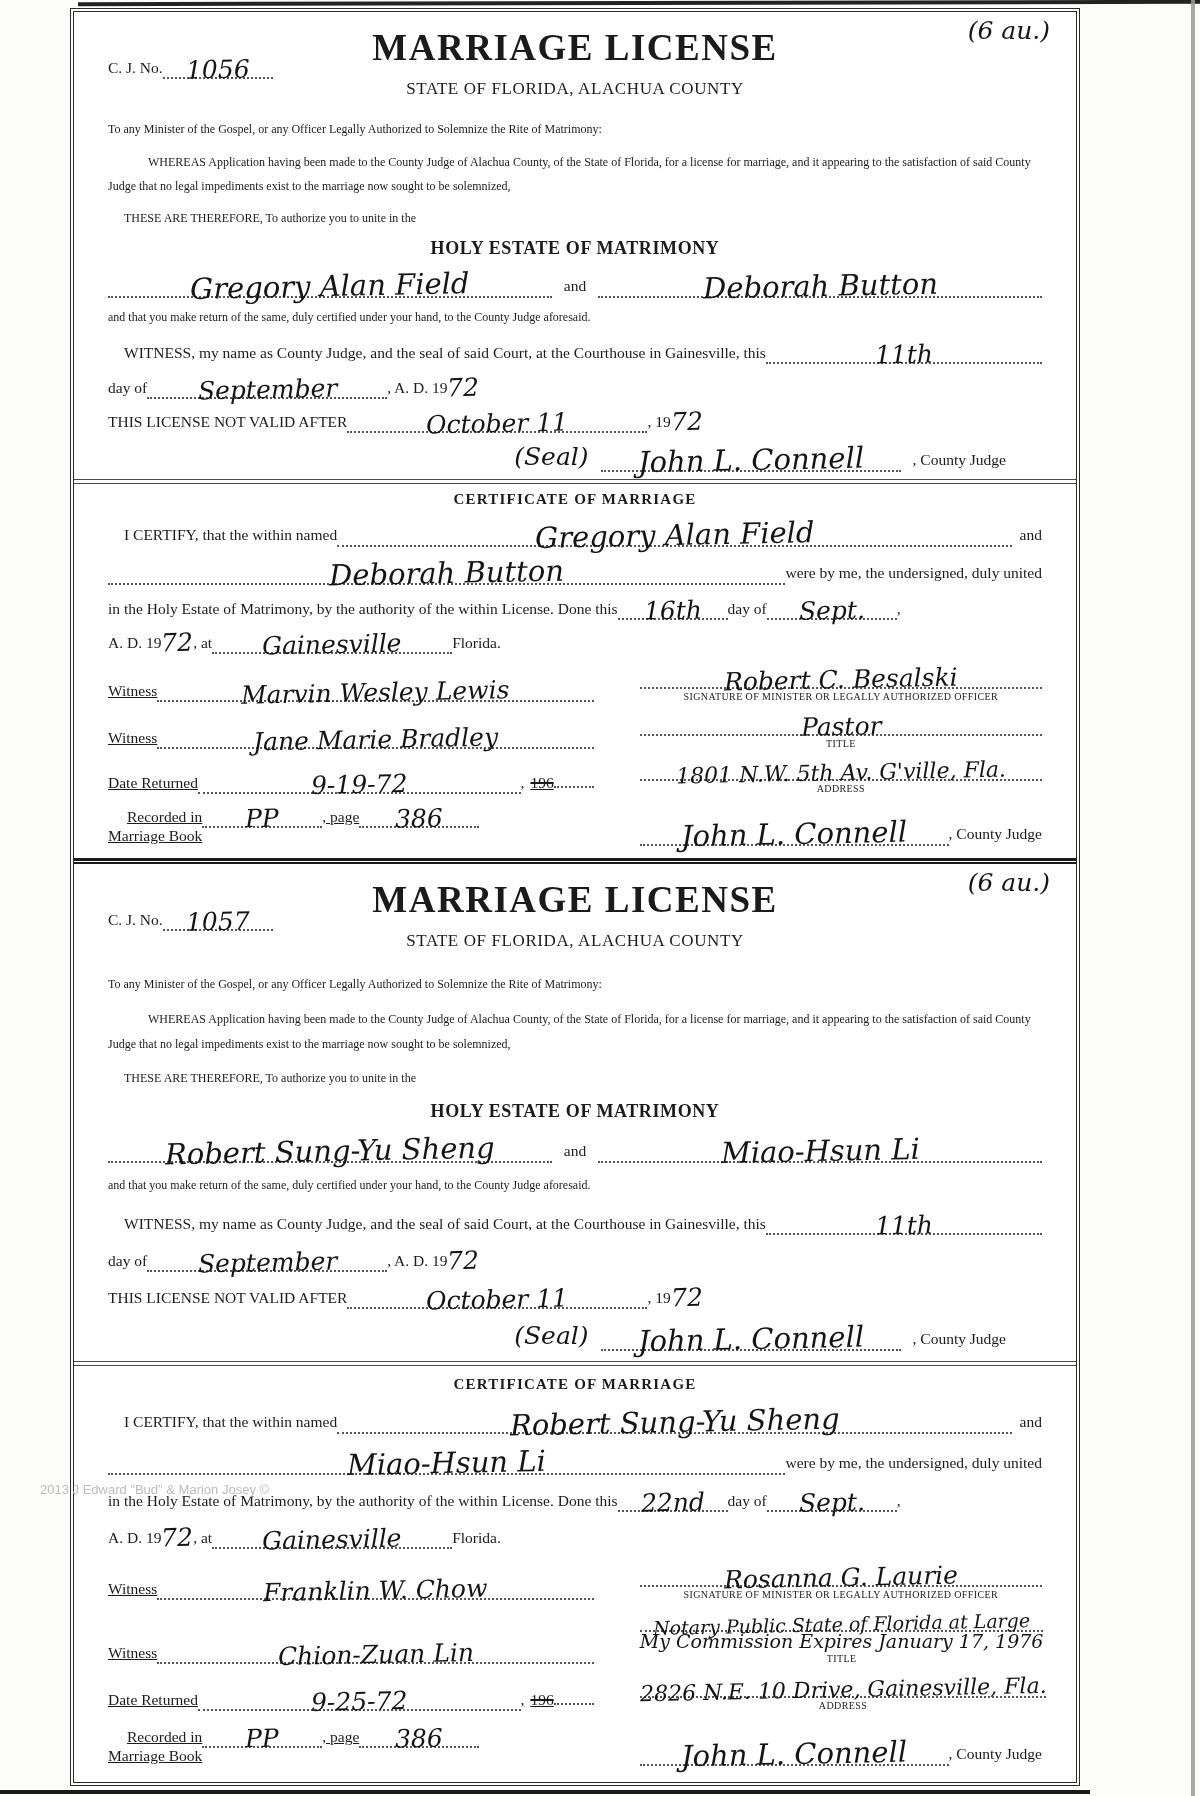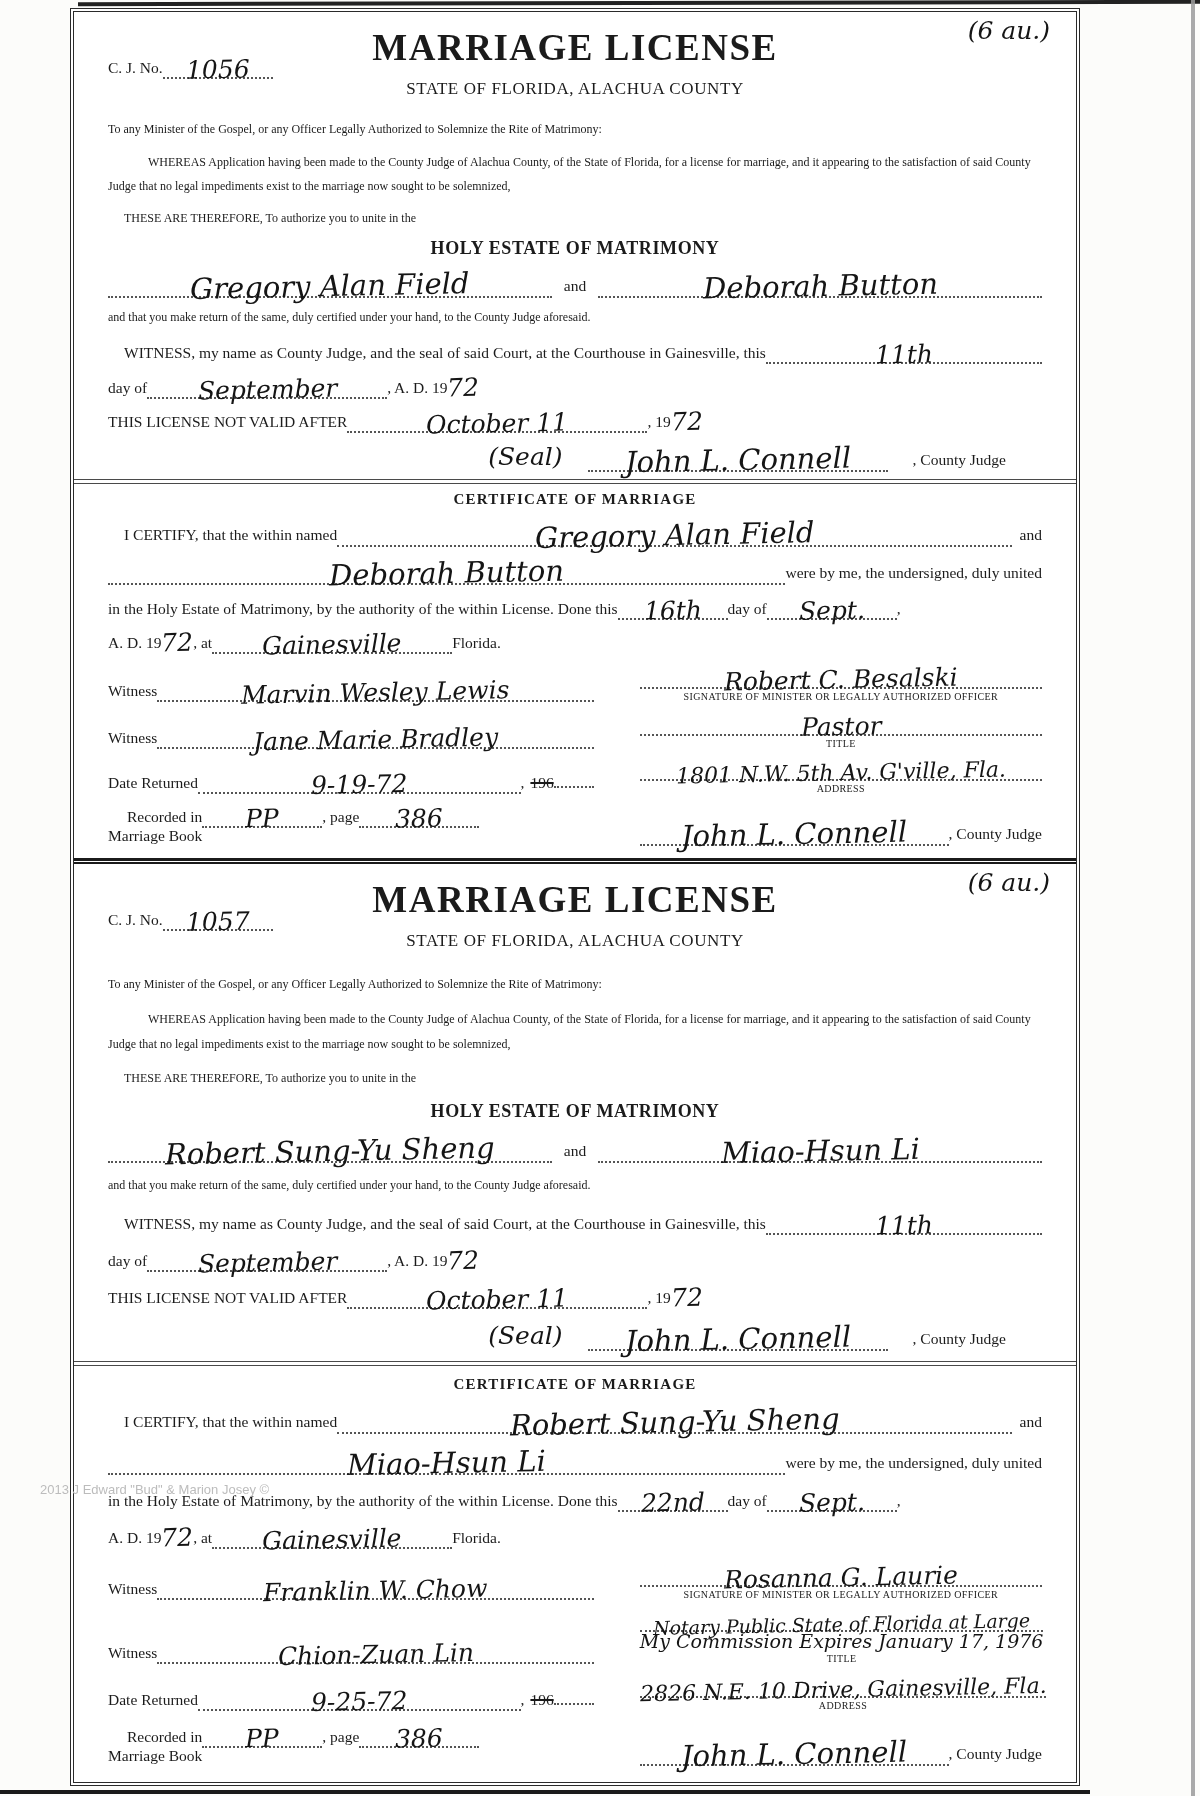--- a/index.html
+++ b/index.html
@@ -47,24 +47,24 @@
   .dotline .hw{display:inline-block;transform:translateY(5px) rotate(-1.2deg);line-height:1;}
   .hw-inline{display:inline-block;transform:translateY(3px) rotate(-1.5deg);line-height:1;}
   .hw-lg{font-size:29px;}
   .hw-md{font-size:22px;}
   .hw-sm{font-size:19px;}
   .hw-block{display:block;line-height:1;}
   .hw-block:empty{display:none;}
 
   .caption{font-size:10px;text-align:center;letter-spacing:.4px;margin-top:2px;color:#222;}
   .cols{display:flex;align-items:flex-end;gap:46px;}
-  .lcol{flex:0 0 52%;}
+  .lcol{flex:0 0 52%;text-decoration:underline;}
   .rcol{flex:1;}
   .rcol .dotline{display:block;text-align:center;min-height:4px;}
-  .seal-row{justify-content:flex-end;padding-right:36px;gap:25px;}
+  .seal-row{justify-content:flex-end;padding-right:36px;gap:12px;}
   .inner-rule{border-top:1.5px solid #4a4a4a;border-bottom:1.5px solid #4a4a4a;height:3px;
               margin-left:-34px;margin-right:-34px;flex:none;}
   .struck{text-decoration:line-through;text-decoration-thickness:1.5px;}
   .two-line{line-height:1.25;}
 </style>
 </head>
 <body>
 
 <div class="scan-top"></div>
 <div class="scan-right"></div>

